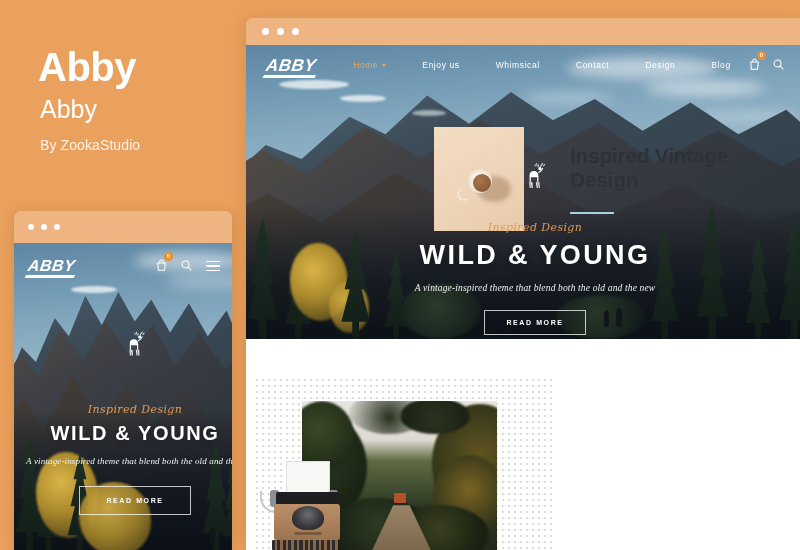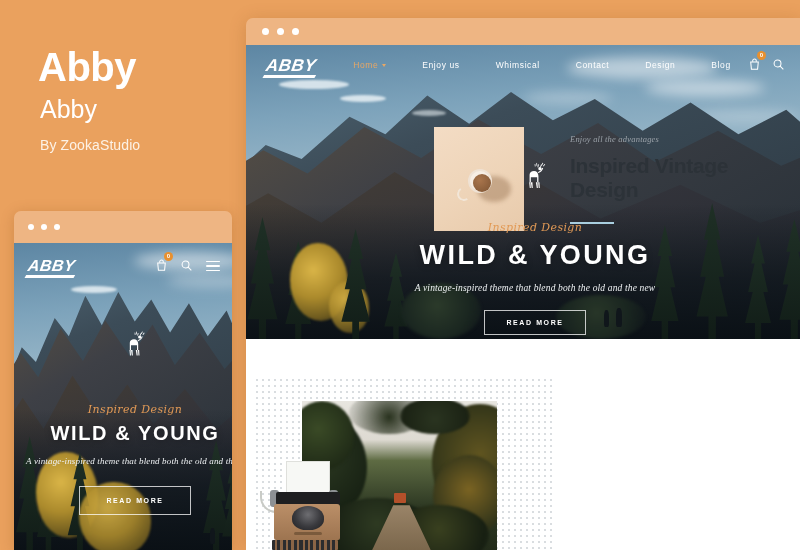--- a/index.html
+++ b/index.html
@@ -411,21 +411,20 @@
 
     <div class="photo-coffee" style="left:188px;top:82px;">
       <div class="cup-shadow"></div>
       <div class="cup-handle"></div>
       <div class="cup">
         <div class="cup-in"></div>
       </div>
     </div>
 
     <div class="txtcol" style="left:324px;top:89px;">
-      <div class="eyebrow">Enjoy all the advantages</div>
       <div class="h2">Inspired Vintage Design</div>
       <div class="rule"></div>
     </div>
 
   </div>
 </div>
 
 <div class="mob-window">
   <div class="mob-chrome">
     <span class="dot sm"></span>

